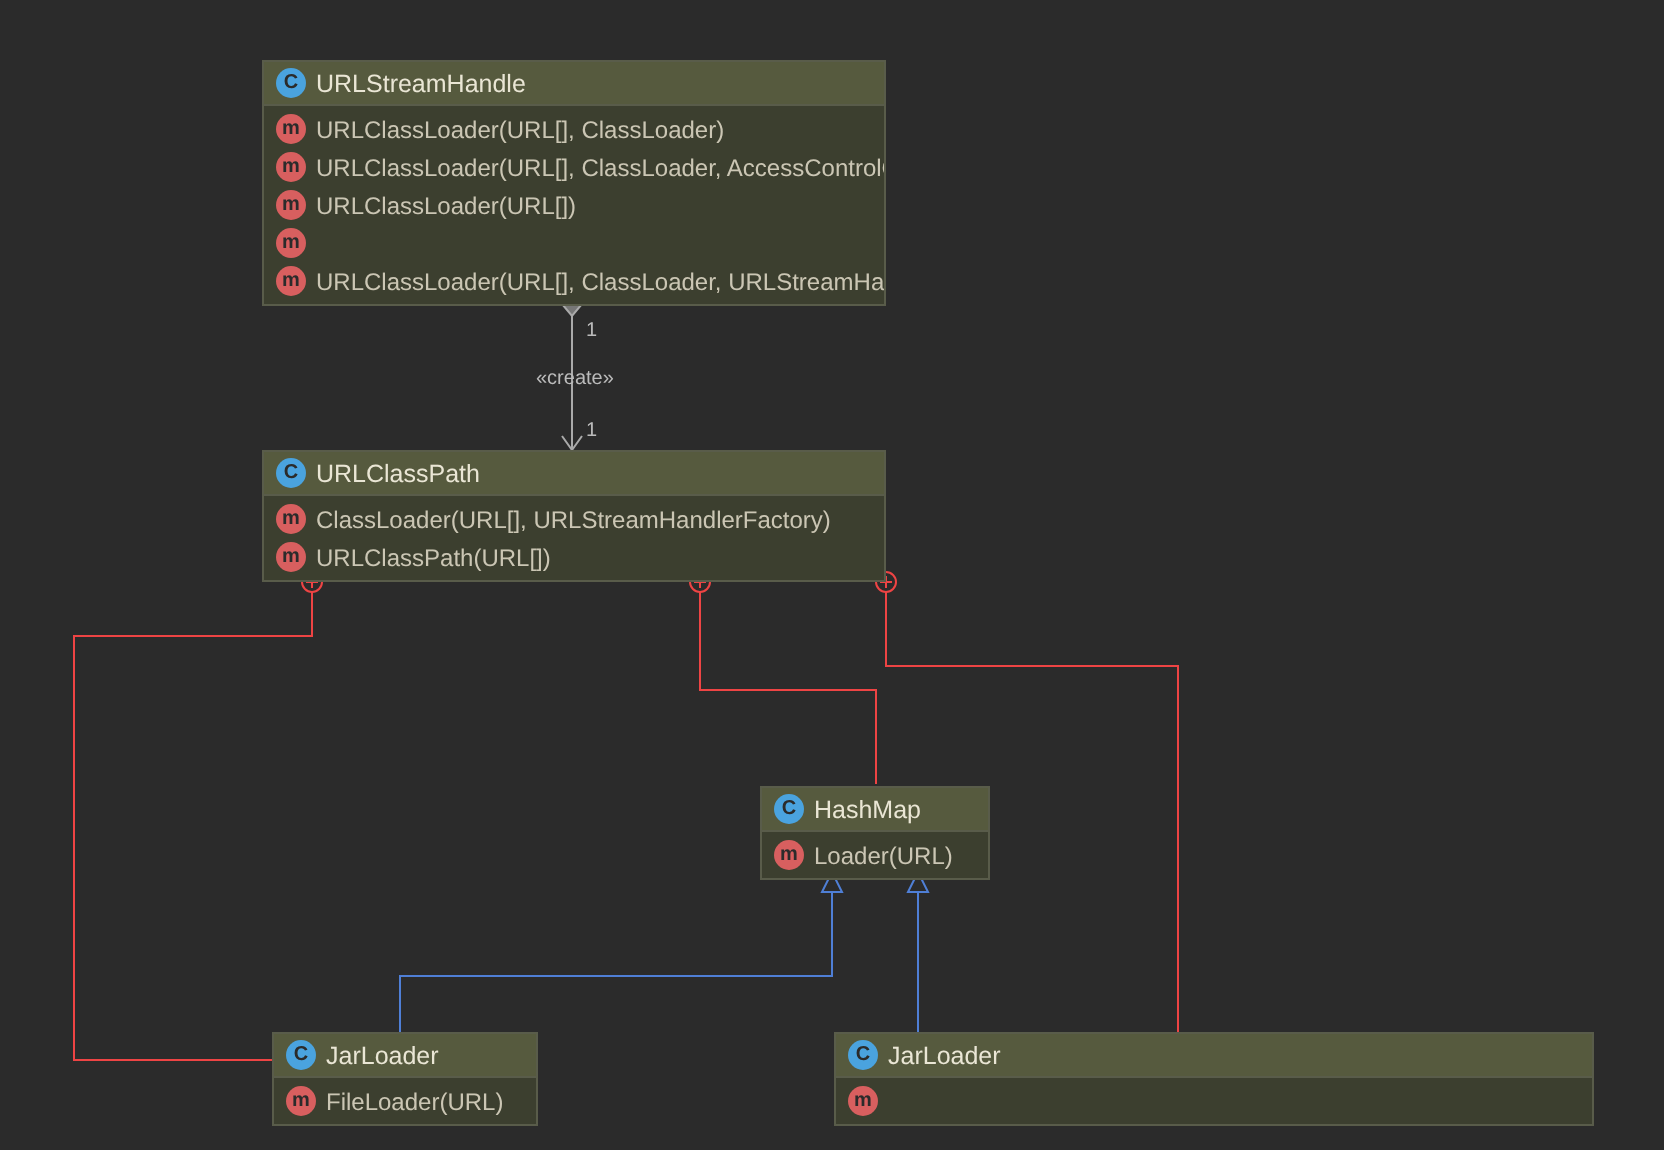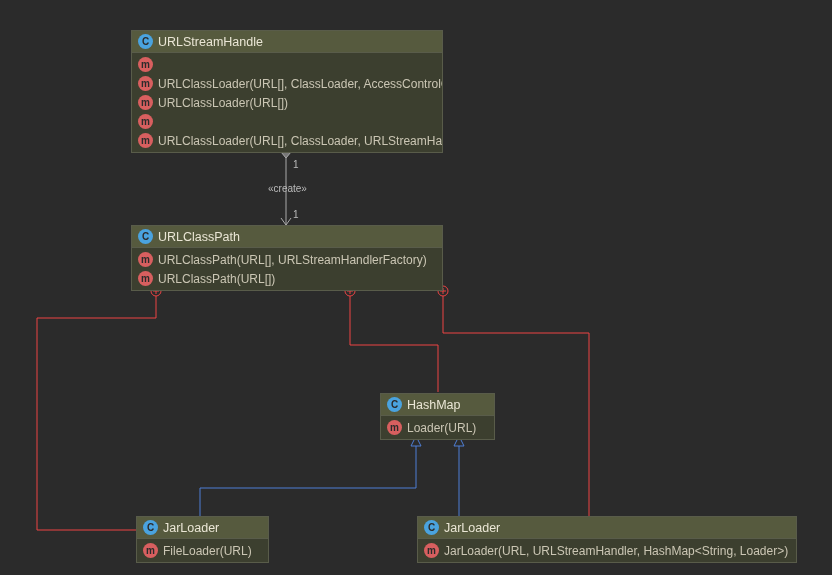--- a/index.html
+++ b/index.html
@@ -104,20 +104,21 @@
 </svg>
 
 <div class="class-box" style="left:131px; top:30px; width:312px;">
   <div class="class-header">
     <span class="icon icon-c">C</span>
     <span>URLStreamHandle</span>
   </div>
   <div class="class-body">
     <div class="member-row">
         <span class="icon icon-m">m</span>
+        <span>URLClassLoader(URL[], ClassLoader)</span>
       </div>
     <div class="member-row">
         <span class="icon icon-m">m</span>
         <span>URLClassLoader(URL[], ClassLoader, AccessControlCo</span>
       </div>
     <div class="member-row">
         <span class="icon icon-m">m</span>
         <span>URLClassLoader(URL[])</span>
       </div>
     <div class="member-row">
@@ -131,21 +132,21 @@
 </div>
 
 <div class="class-box" style="left:131px; top:225px; width:312px;">
   <div class="class-header">
     <span class="icon icon-c">C</span>
     <span>URLClassPath</span>
   </div>
   <div class="class-body">
     <div class="member-row">
         <span class="icon icon-m">m</span>
-        <span>URLClassPath(URL[], URLStreamHandlerFactory)</span>
+        <span>ClassLoader(URL[], URLStreamHandlerFactory)</span>
       </div>
     <div class="member-row">
         <span class="icon icon-m">m</span>
         <span>URLClassPath(URL[])</span>
       </div>
   </div>
 </div>
 
 <div class="class-box" style="left:380px; top:393px; width:115px;">
   <div class="class-header">
@@ -174,16 +175,15 @@
 </div>
 
 <div class="class-box" style="left:417px; top:516px; width:380px;">
   <div class="class-header">
     <span class="icon icon-c">C</span>
     <span>JarLoader</span>
   </div>
   <div class="class-body">
     <div class="member-row">
         <span class="icon icon-m">m</span>
-        <span>JarLoader(URL, URLStreamHandler, HashMap&lt;String, Loader&gt;)</span>
       </div>
   </div>
 </div>
 
 </body></html>

